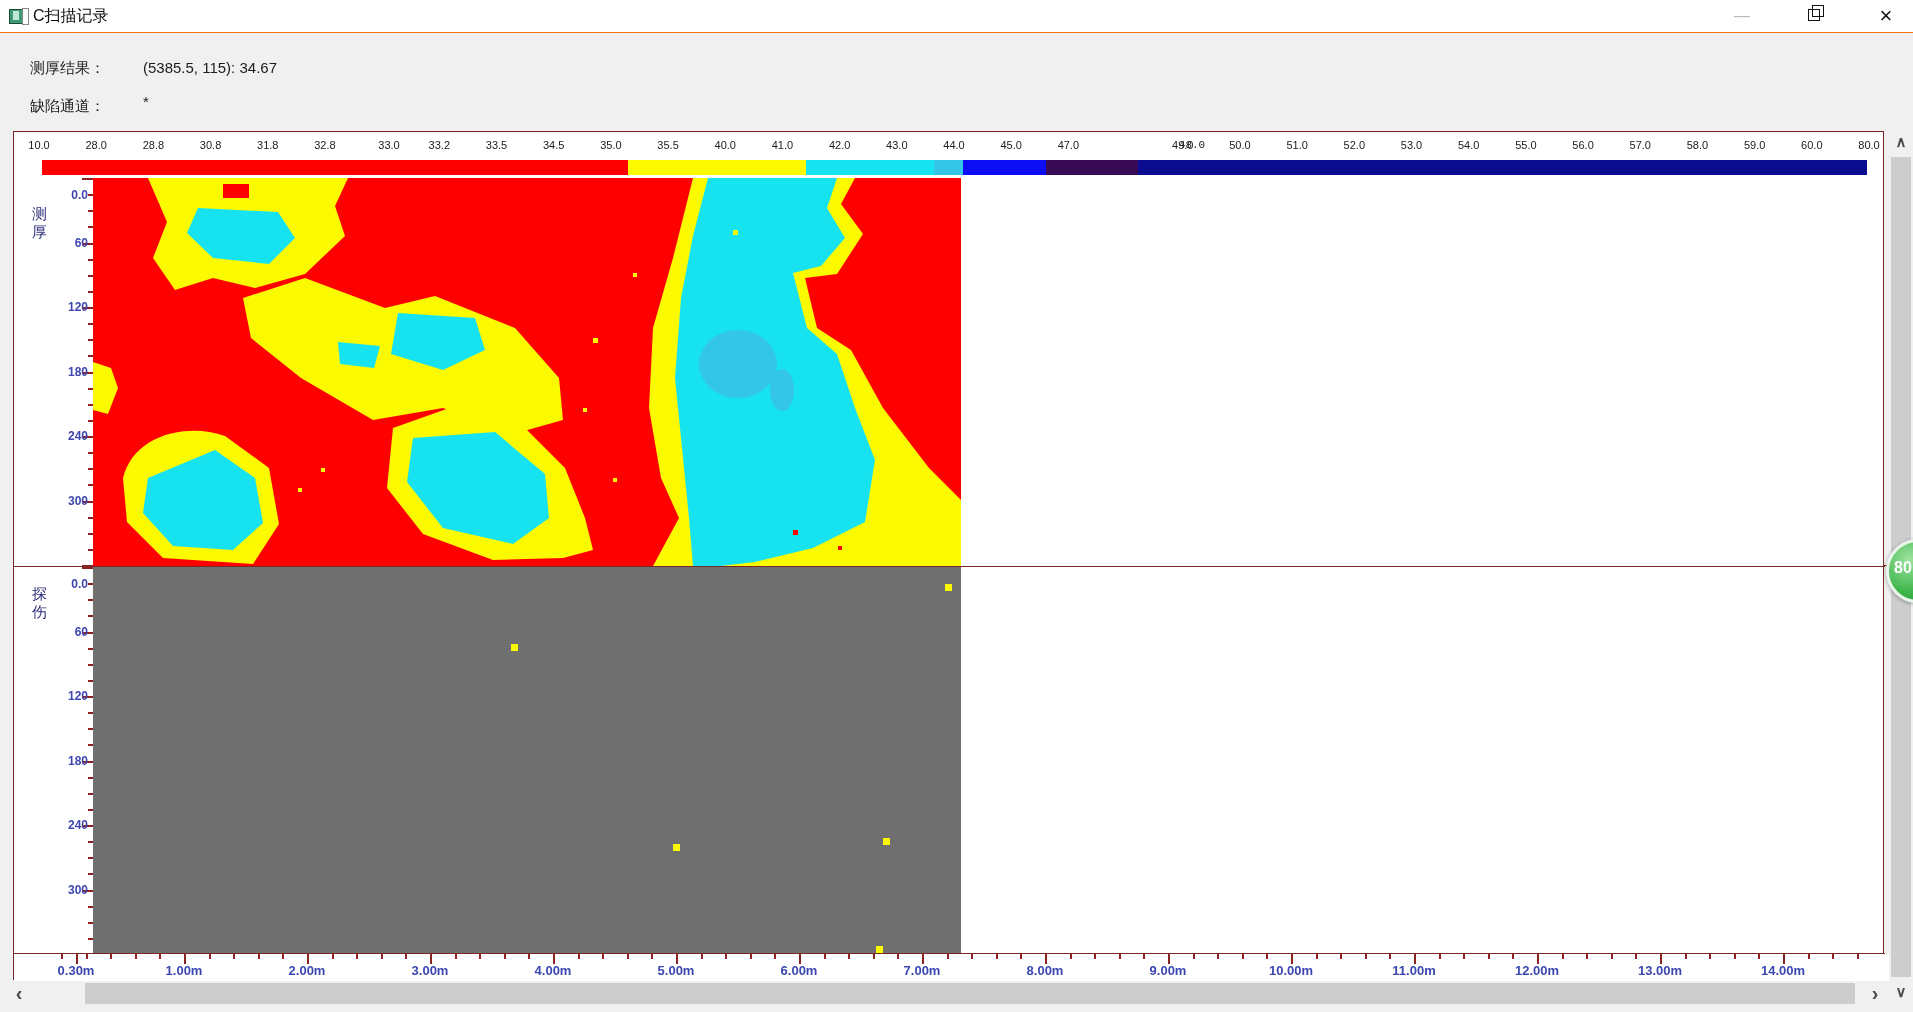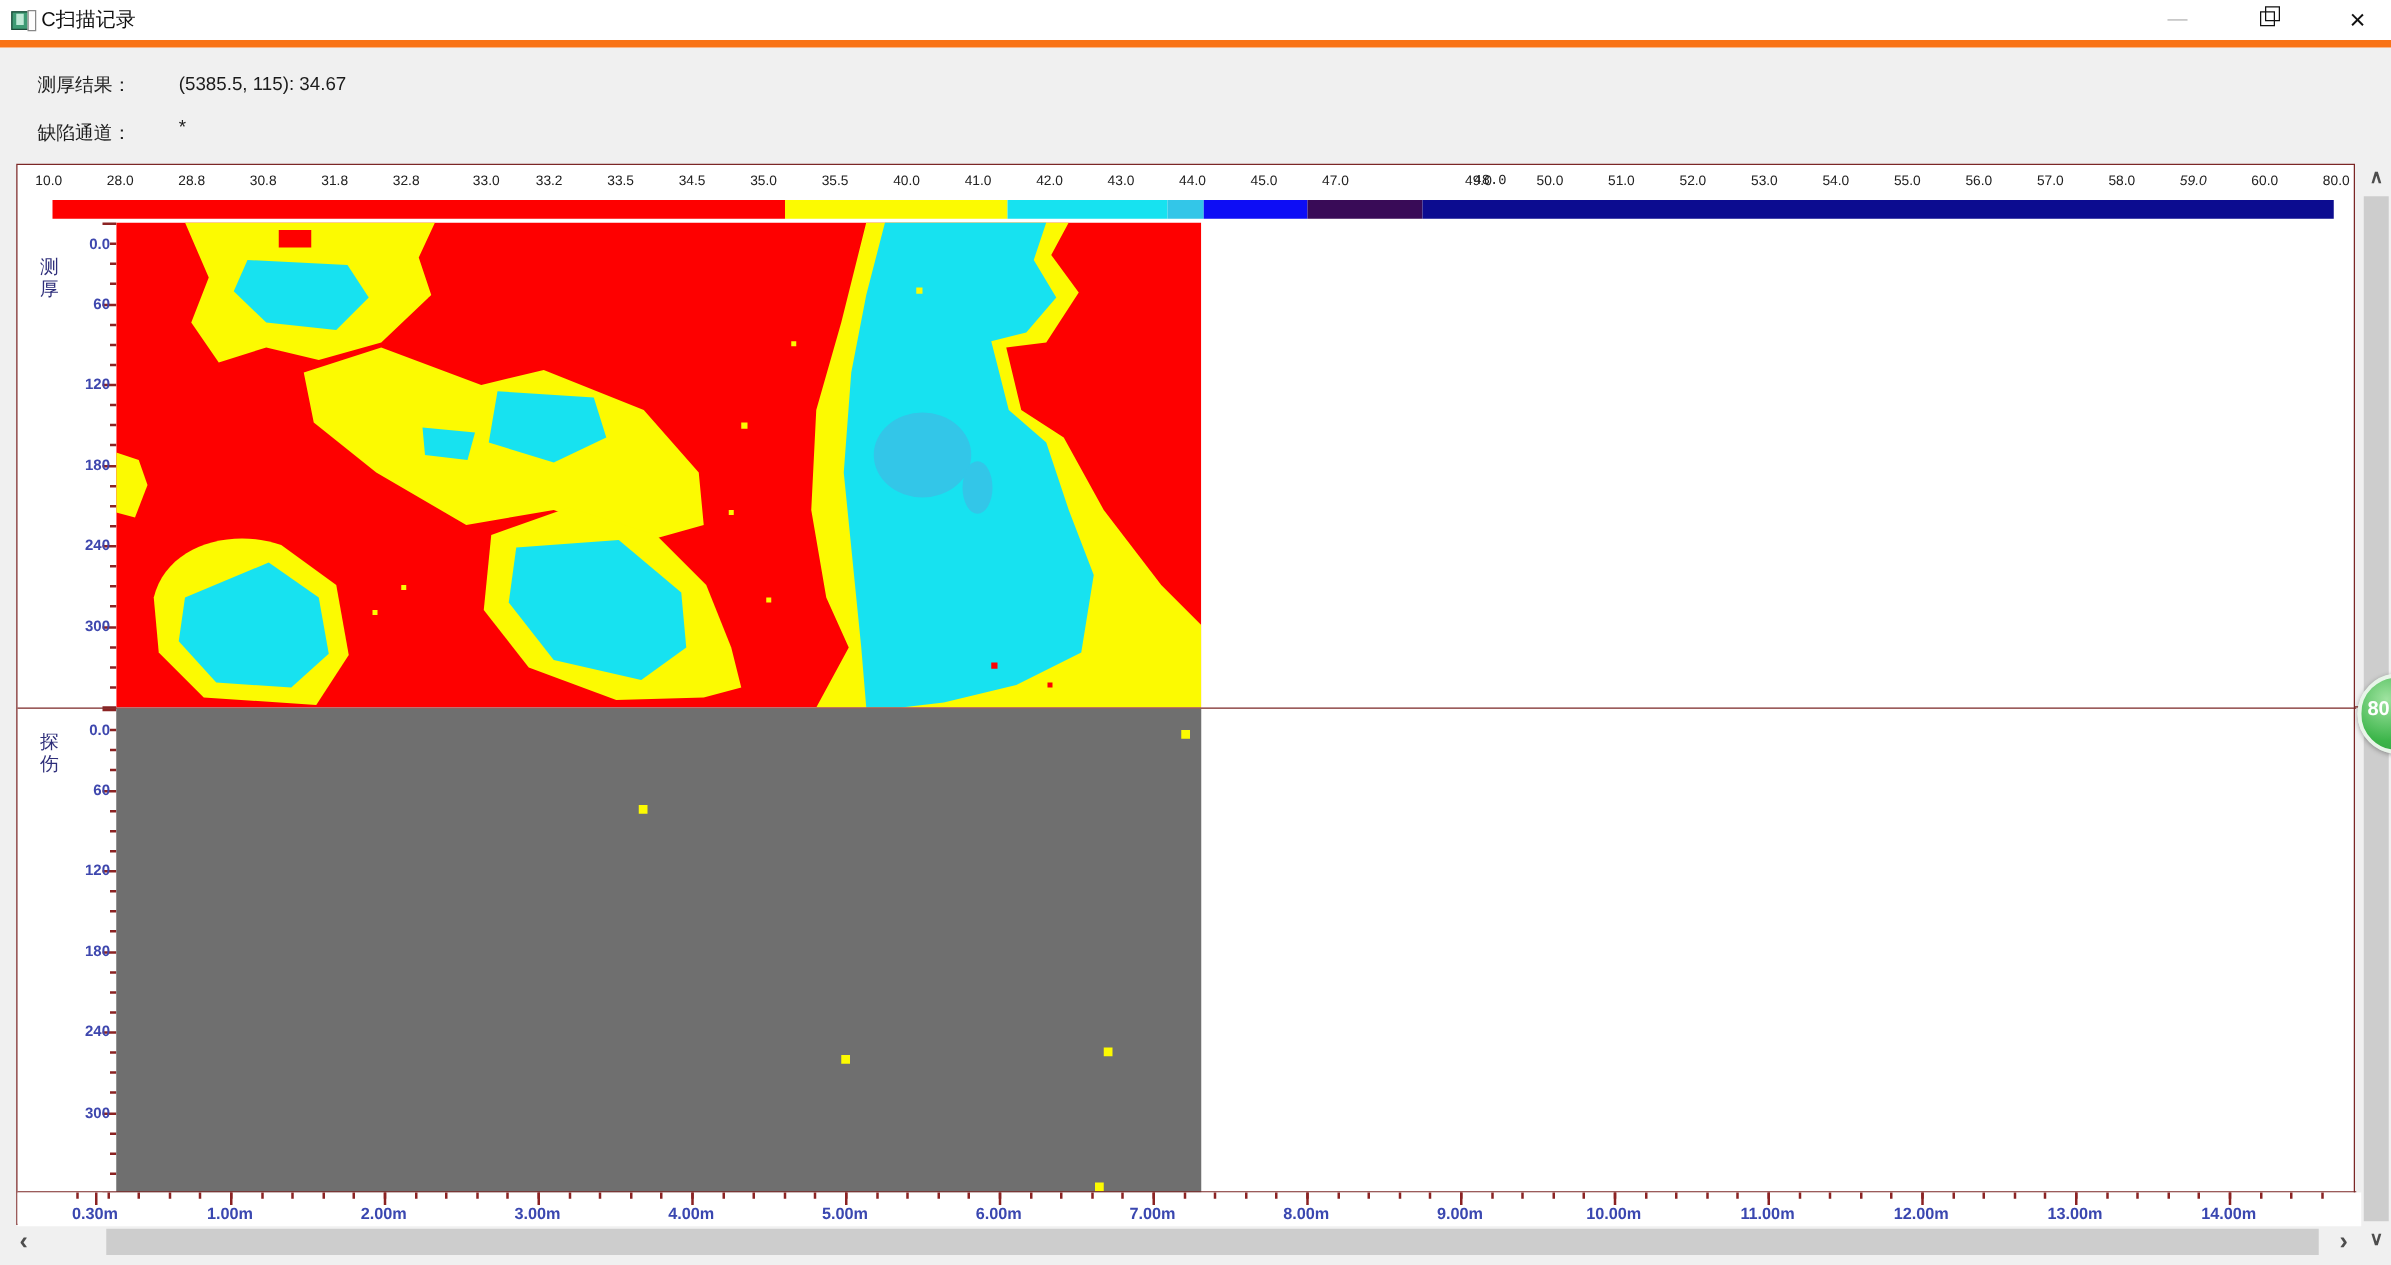--- a/index.html
+++ b/index.html
@@ -1,20 +1,20 @@
 <!DOCTYPE html>
 <html style="--c-border: #7b2726; --c-tick: #8b2323; --c-axisblue: #3e47ae; --c-gray: #6f6f6f; --c-red: #fe0000; --c-yellow: #fcfa01; --c-cyan: #17e2f0; --c-cyan2: #33c6e8; --c-thumb: #cdcdcd;"><head>
 <meta charset="utf-8">
 <style>
   html,body{margin:0;padding:0;}
   body{width:1913px;height:1012px;overflow:hidden;background:#f0f0f0;
        font-family:"Liberation Sans",sans-serif;position:relative;}
   
   .titlebar{position:absolute;left:0;top:0;width:1913px;height:32px;background:#ffffff;
-            border-bottom:6px solid #f97316;}
+            border-bottom:1px solid #f97316;}
   .app-icon{position:absolute;left:9px;top:8px;width:19px;height:16px;}
   .app-icon .i1{position:absolute;left:0;top:1px;width:13px;height:13px;background:#3e9b74;border:1px solid #1c4a38;}
   .app-icon .i2{position:absolute;left:4px;top:3px;width:6px;height:9px;background:#bfe9d6;}
   .app-icon .i3{position:absolute;left:13px;top:0;width:5px;height:15px;background:#fdfdfd;border:1px solid #888;}
   .win-title{position:absolute;left:33px;top:6px;font-size:16px;color:#101010;}
   .winbtn{position:absolute;top:0;width:46px;height:31px;text-align:center;line-height:31px;
           font-size:16px;color:#111;cursor:pointer;}
   .winbtn.min{color:#b9b9b9;}
   .restore-glyph{position:absolute;left:16px;top:9px;width:10px;height:10px;border:1px solid #111;background:#fff;}
   .restore-glyph:before{content:"";position:absolute;left:3px;top:-5px;width:10px;height:10px;border:1px solid #111;}
@@ -105,21 +105,21 @@
         <div class="cb-label" style="left: 1168.75px;">49.0</div>
         <div class="cb-label" style="left: 1225.94px;">50.0</div>
         <div class="cb-label" style="left: 1283.12px;">51.0</div>
         <div class="cb-label" style="left: 1340.31px;">52.0</div>
         <div class="cb-label" style="left: 1397.5px;">53.0</div>
         <div class="cb-label" style="left: 1454.69px;">54.0</div>
         <div class="cb-label" style="left: 1511.88px;">55.0</div>
         <div class="cb-label" style="left: 1569.06px;">56.0</div>
         <div class="cb-label" style="left: 1626.25px;">57.0</div>
         <div class="cb-label" style="left: 1683.44px;">58.0</div>
-        <div class="cb-label" style="left: 1740.62px; font-style: italic;">59.0</div>
+        <div class="cb-label" style="left: 1740.62px;">59.0</div>
         <div class="cb-label" style="left: 1797.81px;">60.0</div>
         <div class="cb-label" style="left: 1855px;">80.0</div>
       </div>
     <div class="cb-strip" id="cbStrip">
         <div class="cb-seg" style="width: 586.008px; background: rgb(254, 0, 0);"></div>
         <div class="cb-seg" style="width: 177.938px; background: rgb(252, 250, 1);"></div>
         <div class="cb-seg" style="width: 127.932px; background: rgb(23, 226, 240);"></div>
         <div class="cb-seg" style="width: 29.0175px; background: rgb(51, 198, 232);"></div>
         <div class="cb-seg" style="width: 83.0375px; background: rgb(13, 13, 245);"></div>
         <div class="cb-seg" style="width: 91.98px; background: rgb(57, 11, 87);"></div>

